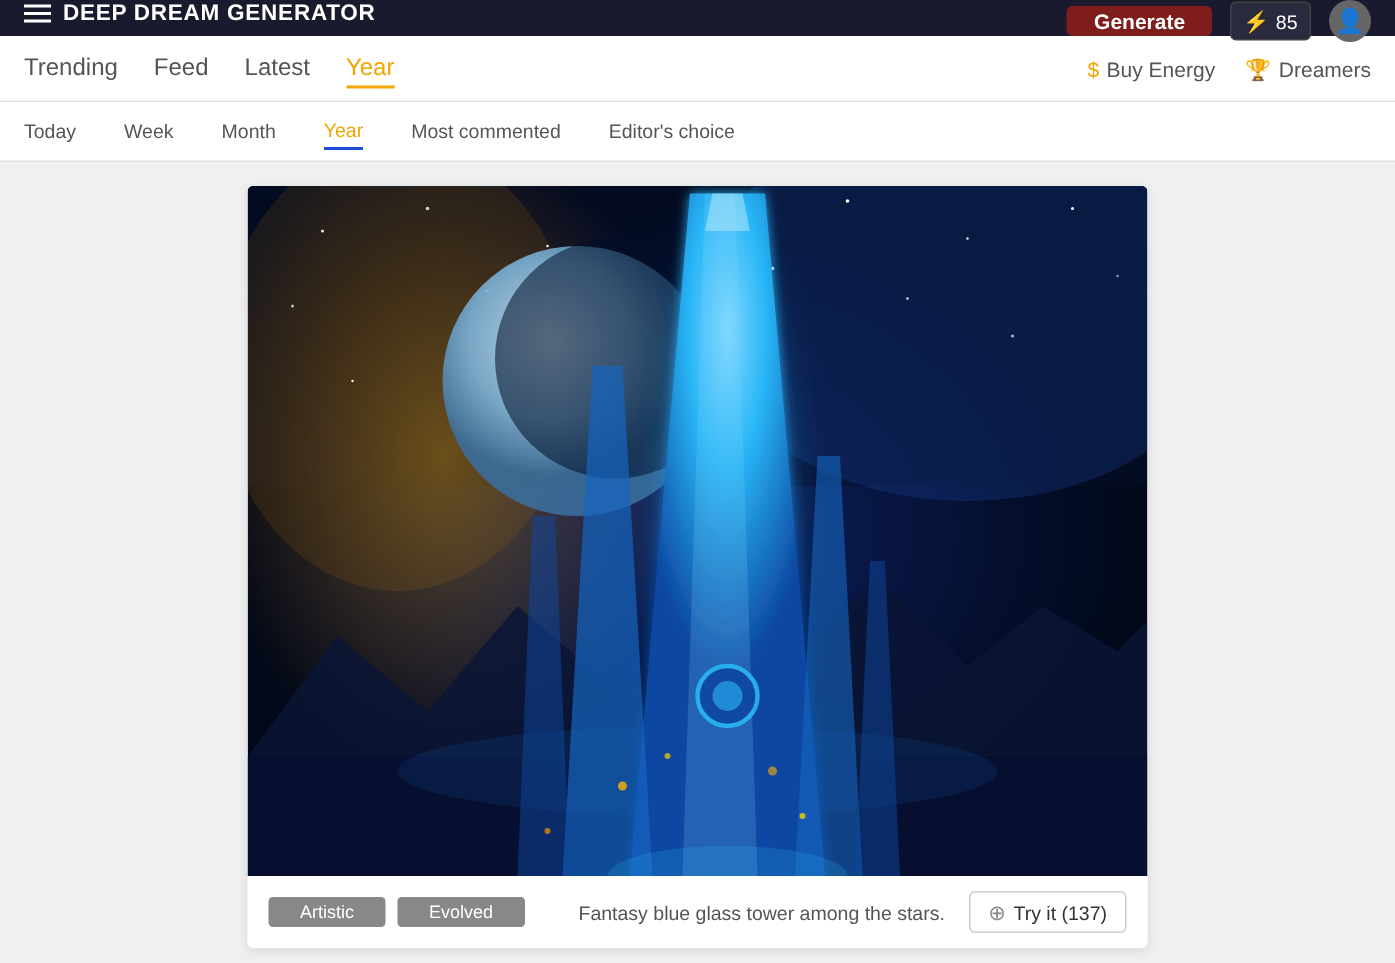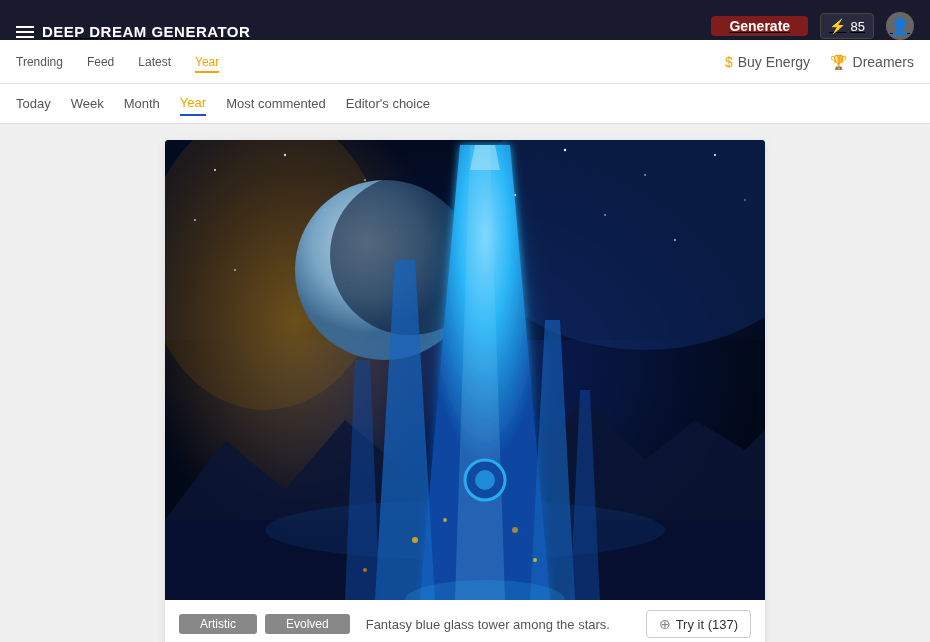--- a/index.html
+++ b/index.html
@@ -2,25 +2,24 @@
 <html><head>
   <meta charset="utf-8">
   <style>
     * { margin: 0; padding: 0; box-sizing: border-box; }
     body { font-family: Arial, sans-serif; background: #f0f0f0; width: 930px; min-height: 642px; overflow-x: hidden; }
 
     
     .top-bar {
       background: #1a1a2e;
       display: flex;
-      align-items: flex-end;
+      align-items: flex-start;
       justify-content: space-between;
       padding: 0 16px;
-      height: 40px;
-      text-decoration: underline;
+      height: 24px;
     }
     .top-bar-left {
       display: flex;
       align-items: center;
       gap: 8px;
     }
     .hamburger-icon {
       display: flex;
       flex-direction: column;
       gap: 3px;
@@ -90,21 +89,21 @@
       height: 44px;
       border-bottom: 1px solid #e0e0e0;
       justify-content: space-between;
     }
     .nav-left {
       display: flex;
       align-items: center;
       gap: 24px;
     }
     .nav-item {
-      font-size: 12px;
+      font-size: 16px;
       color: #555;
       cursor: pointer;
       text-decoration: none;
       padding: 4px 0;
     }
     .nav-item.active {
       color: #f0a500;
       border-bottom: 2px solid #f0a500;
       padding-bottom: 2px;
     }
@@ -125,21 +124,21 @@
     .trophy-icon { color: #f0a500; }
 
     
     .filter-bar {
       background: #fff;
       display: flex;
       align-items: center;
       padding: 0 16px;
       height: 40px;
       border-bottom: 1px solid #e0e0e0;
-      gap: 20px;
+      gap: 32px;
       text-align: center;
     }
     .filter-item {
       font-size: 13px;
       color: #555;
       cursor: pointer;
       padding: 4px 0;
     }
     .filter-item.active {
       color: #f0a500;
@@ -245,21 +244,21 @@
       background: #888;
       color: #fff;
       font-size: 12px;
       padding: 3px 21px;
       border-radius: 3px;
     }
     .description {
       font-size: 13px;
       color: #555;
       flex: 1;
-      text-align: left;
+      text-align: right;
       padding: 0 16px;
     }
     .try-btn {
       display: flex;
       align-items: center;
       gap: 5px;
       background: #fff;
       border: 1px solid #ccc;
       border-radius: 4px;
       padding: 5px 12px;

